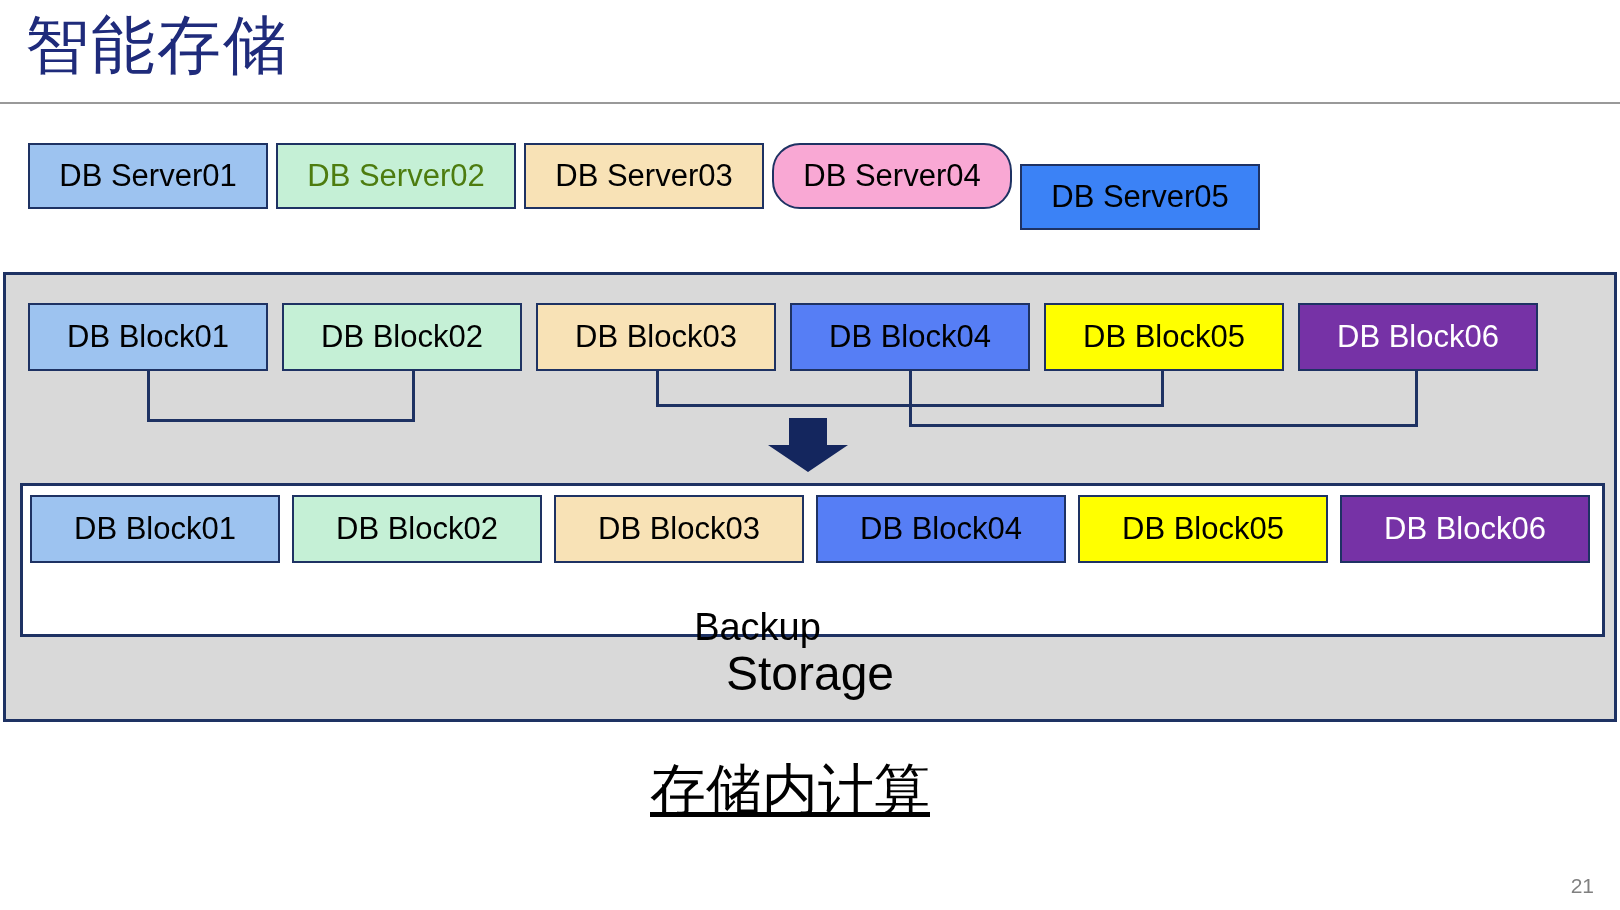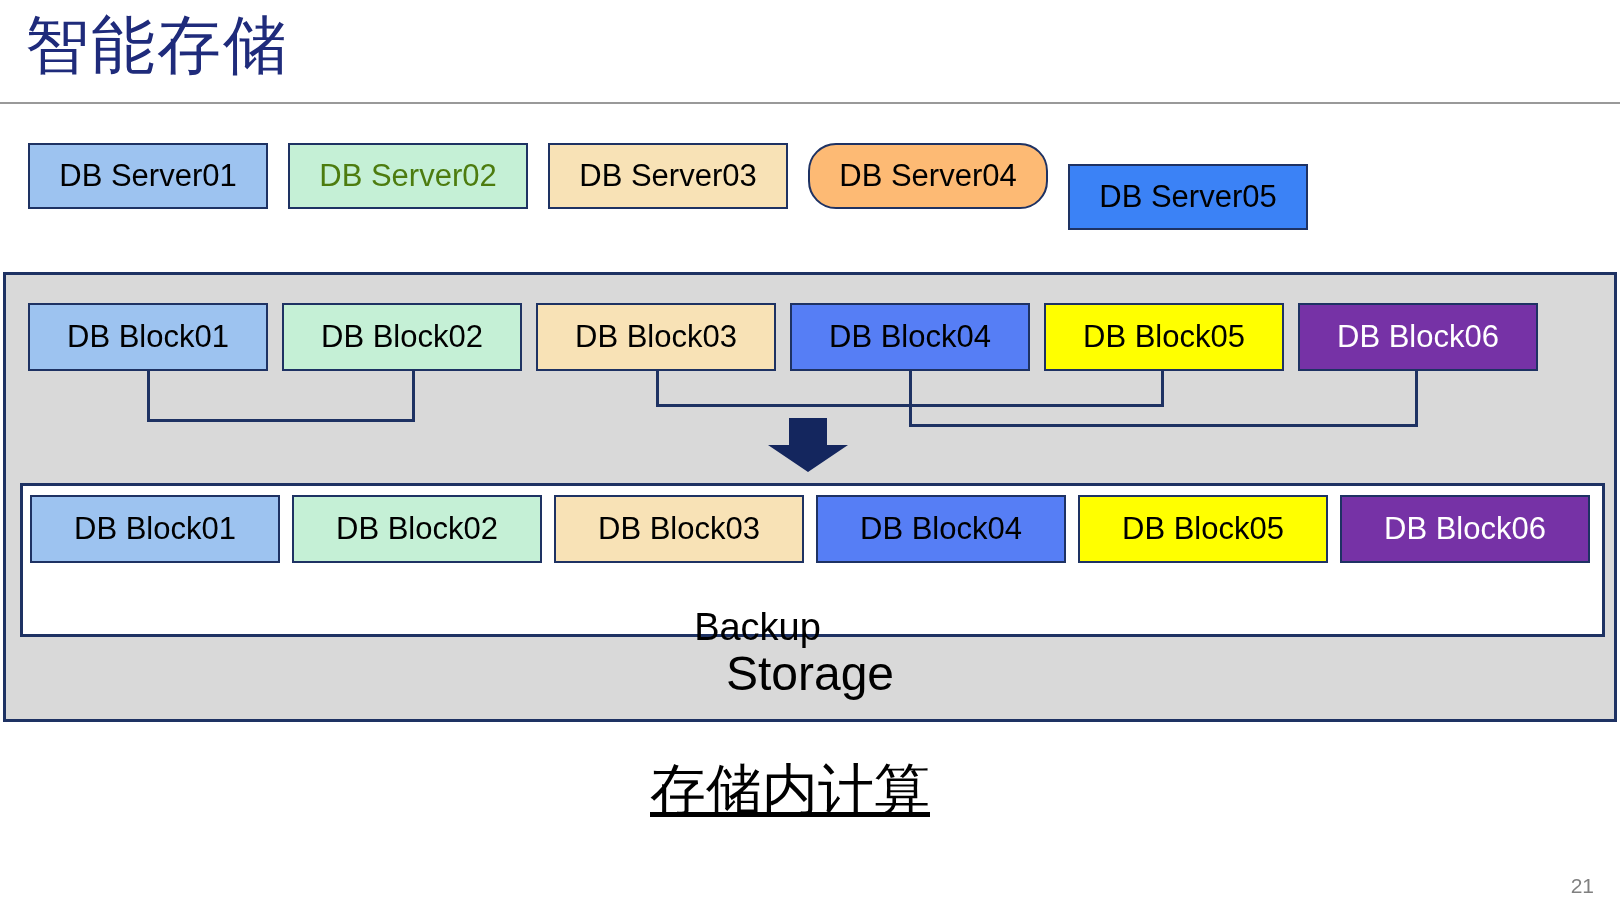--- a/index.html
+++ b/index.html
@@ -16,21 +16,21 @@
     position:absolute;left:0;top:102px;width:1620px;height:0;
     border-top:2px solid var(--divider-gray,#999999);
   }
   .row{position:absolute;display:flex;}
   .box{
     box-sizing:border-box;flex:0 0 auto;
     display:flex;align-items:center;justify-content:center;
     border:2px solid var(--navy-border,#1E3263);
     font-size:31px;color:#000;white-space:nowrap;
   }
-  .row-servers{left:28px;top:143px;gap:20px;}
+  .row-servers{left:28px;top:143px;gap:8px;}
   .row-servers .box{width:240px;height:66px;}
   .row-blocks-top{left:28px;top:303px;gap:14px;}
   .row-blocks-top .box{width:240px;height:68px;}
   .row-blocks-bottom{left:30px;top:495px;gap:12px;}
   .row-blocks-bottom .box{width:250px;height:68px;}
   .storage-container{
     position:absolute;left:3px;top:272px;width:1614px;height:450px;
     box-sizing:border-box;border:3px solid var(--navy-border,#1E3263);
     background:var(--container-gray,#D9D9D9);
   }
@@ -71,21 +71,21 @@
 
 <div class="stage">
 
   <div class="slide-title">智能存储</div>
   <div class="title-divider"></div>
 
   <div class="row row-servers">
       <div class="box" style="background-color: rgb(157, 195, 240); color: rgb(0, 0, 0);">DB Server01</div>
       <div class="box" style="background-color: rgb(197, 240, 214); color: #4d7c0f;">DB Server02</div>
       <div class="box" style="background-color: rgb(248, 226, 182); color: rgb(0, 0, 0);">DB Server03</div>
-      <div class="box" style="background-color: #fdba74; color: rgb(0, 0, 0); border-radius: 28px;">DB Server04</div>
+      <div class="box" style="background-color: #f9a8d4; color: rgb(0, 0, 0); border-radius: 28px;">DB Server04</div>
       <div class="box" style="background-color: #3b82f6; color: rgb(0, 0, 0); margin-top: 21px;">DB Server05</div>
     </div>
 
   <div class="storage-container"></div>
 
   <div class="row row-blocks-top">
       <div class="box" style="background-color: rgb(157, 195, 240); color: rgb(0, 0, 0);">DB Block01</div>
       <div class="box" style="background-color: rgb(197, 240, 214); color: rgb(0, 0, 0);">DB Block02</div>
       <div class="box" style="background-color: rgb(248, 226, 182); color: rgb(0, 0, 0);">DB Block03</div>
       <div class="box" style="background-color: rgb(86, 126, 245); color: rgb(0, 0, 0);">DB Block04</div>

